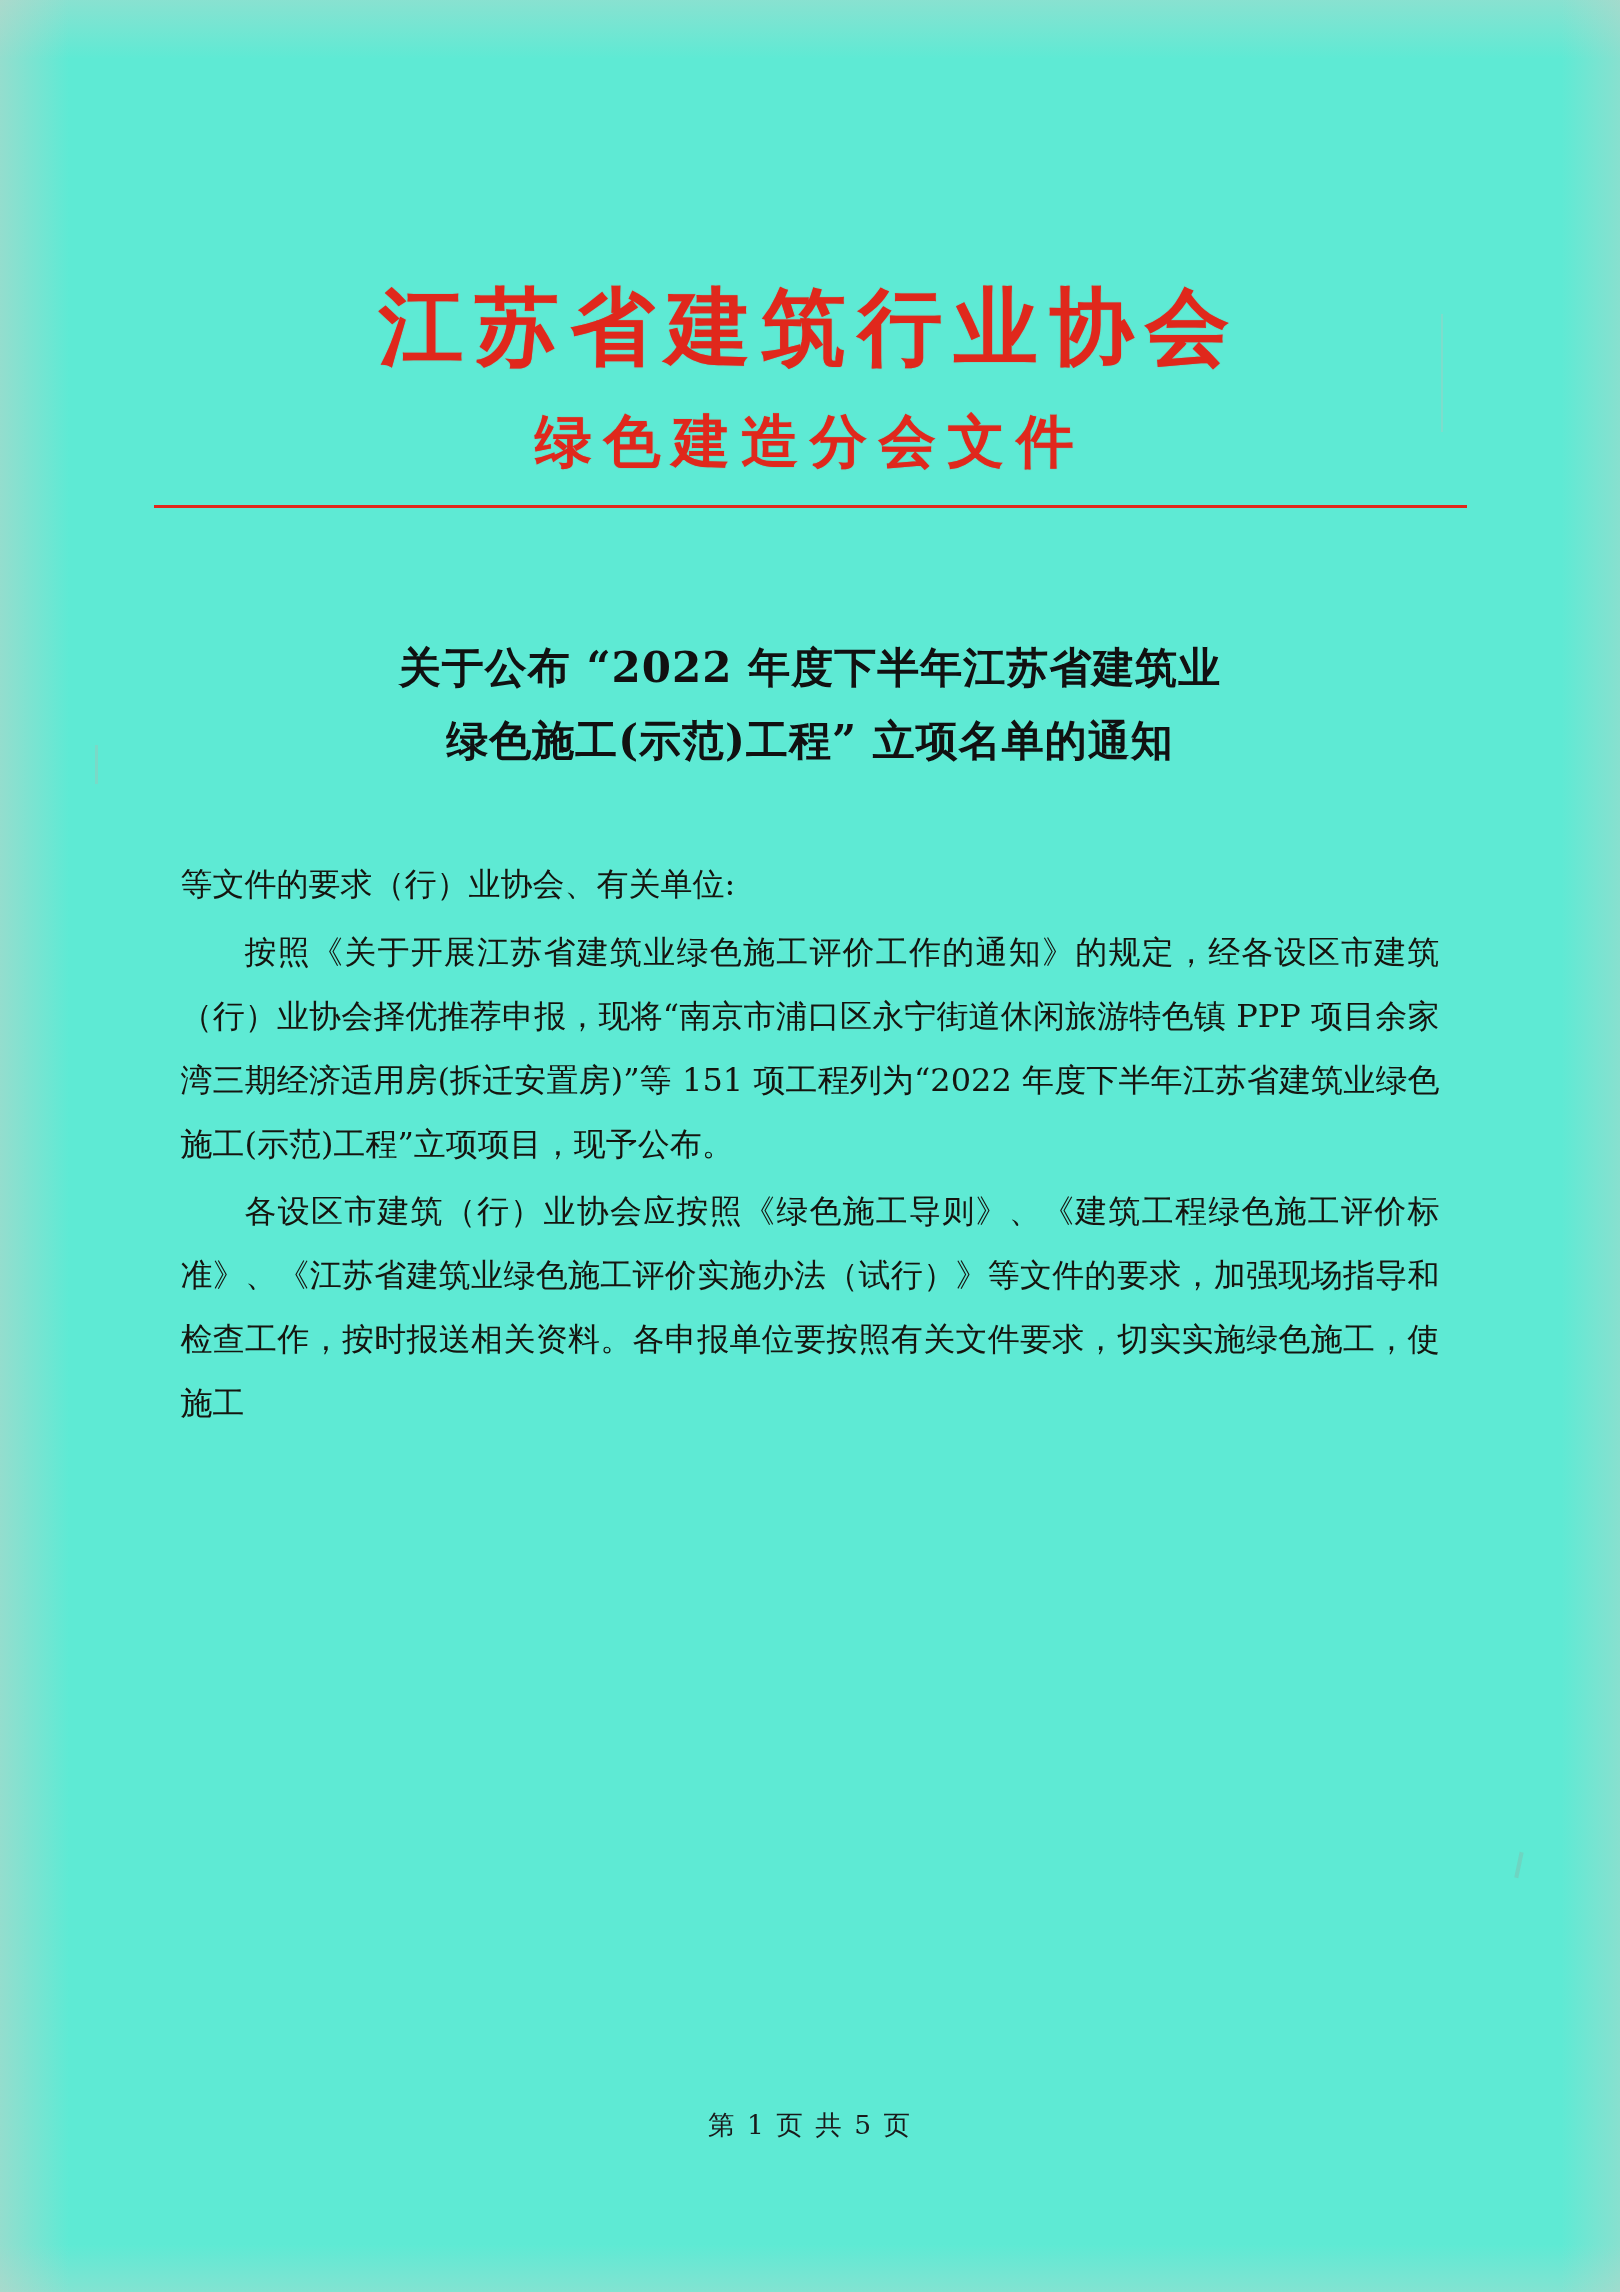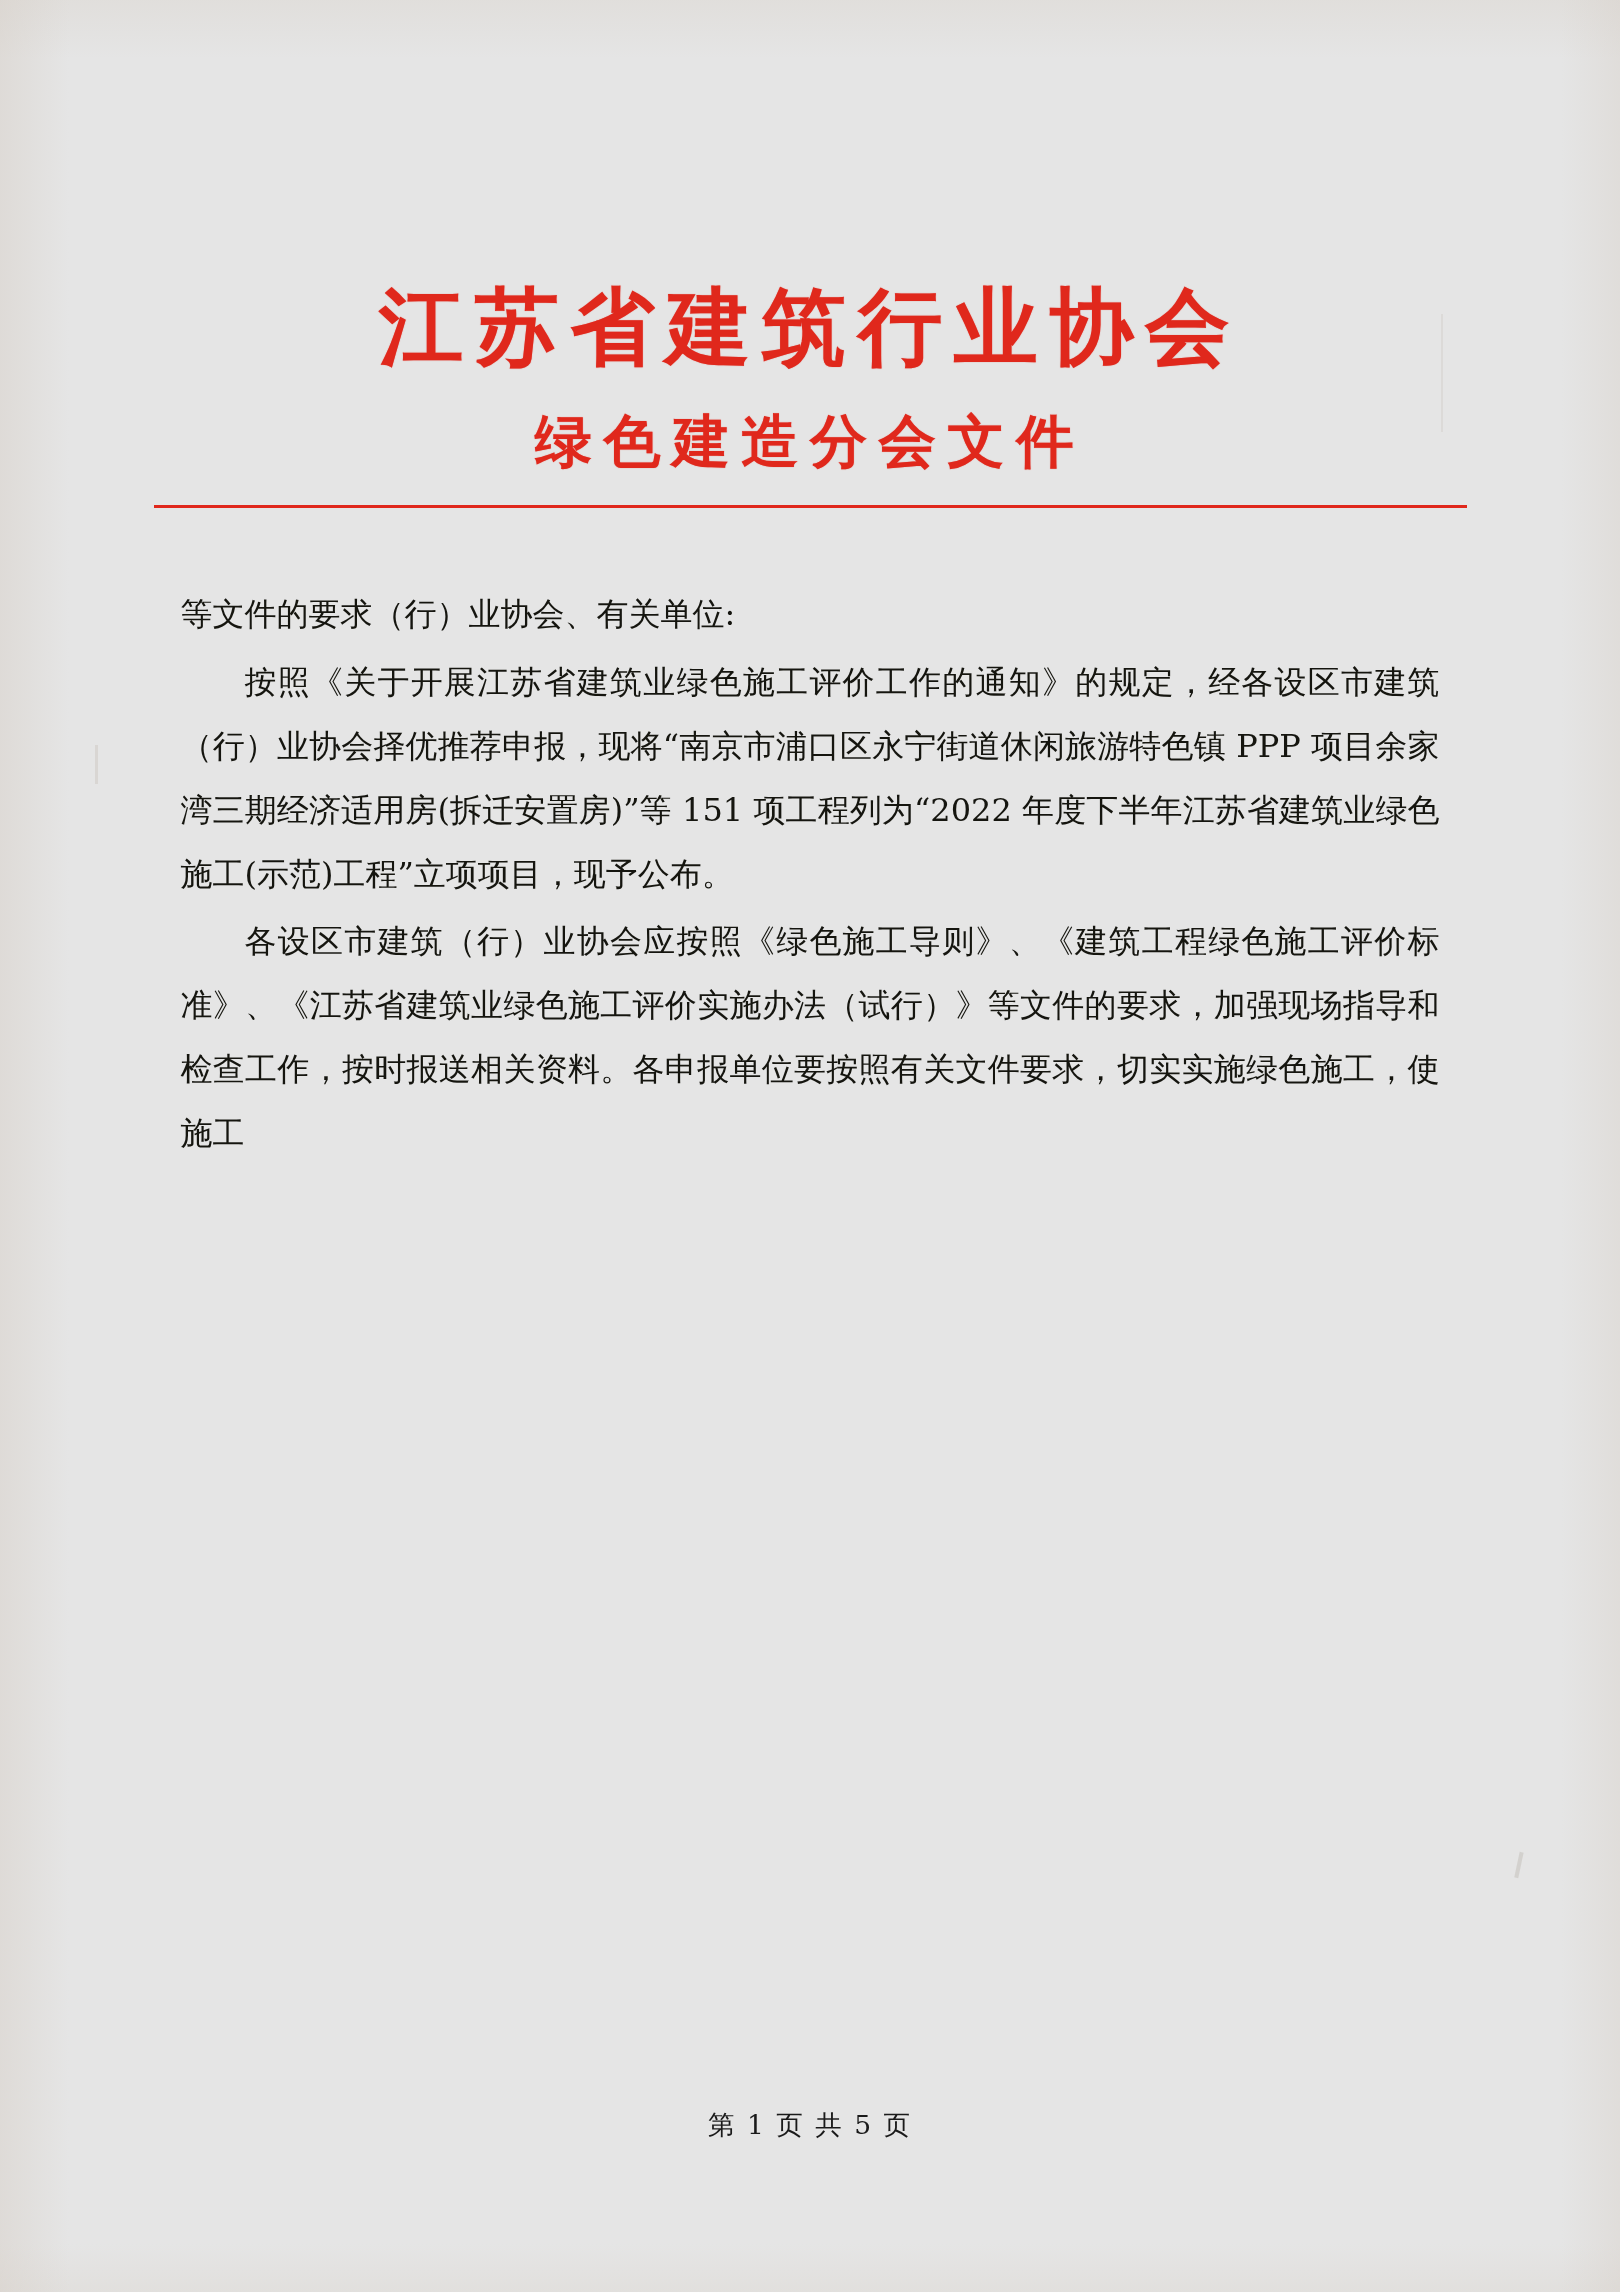--- a/index.html
+++ b/index.html
@@ -10,21 +10,21 @@
     width: 1620px;
     height: 2293px;
     background: #ffffff;
     font-family: "Liberation Serif", serif;
     position: relative;
     overflow: hidden;
   }
   .page {
     position: absolute;
     inset: 0;
-    background: #e5e5e5;
+    background: #5eead4;
   }
   
   .paper-shade {
     position: absolute;
     inset: 0;
     background:
       linear-gradient(to right, rgba(214,206,198,0.45) 0px, rgba(255,255,255,0) 69px),
       linear-gradient(to left, rgba(214,206,198,0.35) 0px, rgba(255,255,255,0) 59px),
       linear-gradient(to bottom, rgba(216,210,202,0.35) 0px, rgba(255,255,255,0) 59px),
       linear-gradient(to top, rgba(216,210,202,0.30) 0px, rgba(255,255,255,0) 49px);
@@ -138,20 +138,24 @@
   <div class="content">
 
     <div class="masthead">
       <div class="masthead-line1">江苏省建筑行业协会</div>
       <div class="masthead-line2">绿色建造分会文件</div>
     </div>
 
 
     <div class="red-rule"></div>
 
+    <div class="title">
+      <span class="title-line">关于公布 “2022 年度下半年江苏省建筑业</span>
+      <span class="title-line">绿色施工(示范)工程” 立项名单的通知</span>
+    </div>
 
     <div class="body-text">
       <p>等文件的要求（行）业协会、有关单位:</p>
       <p class="indent">按照《关于开展江苏省建筑业绿色施工评价工作的通知》的规定，经各设区市建筑（行）业协会择优推荐申报，现将“南京市浦口区永宁街道休闲旅游特色镇 PPP 项目余家湾三期经济适用房(拆迁安置房)”等 151 项工程列为“2022 年度下半年江苏省建筑业绿色施工(示范)工程”立项项目，现予公布。</p>
       <p class="indent">各设区市建筑（行）业协会应按照《绿色施工导则》、《建筑工程绿色施工评价标准》、《江苏省建筑业绿色施工评价实施办法（试行）》等文件的要求，加强现场指导和检查工作，按时报送相关资料。各申报单位要按照有关文件要求，切实实施绿色施工，使施工</p>
     </div>
 
   </div>
 
   <div class="footer">

